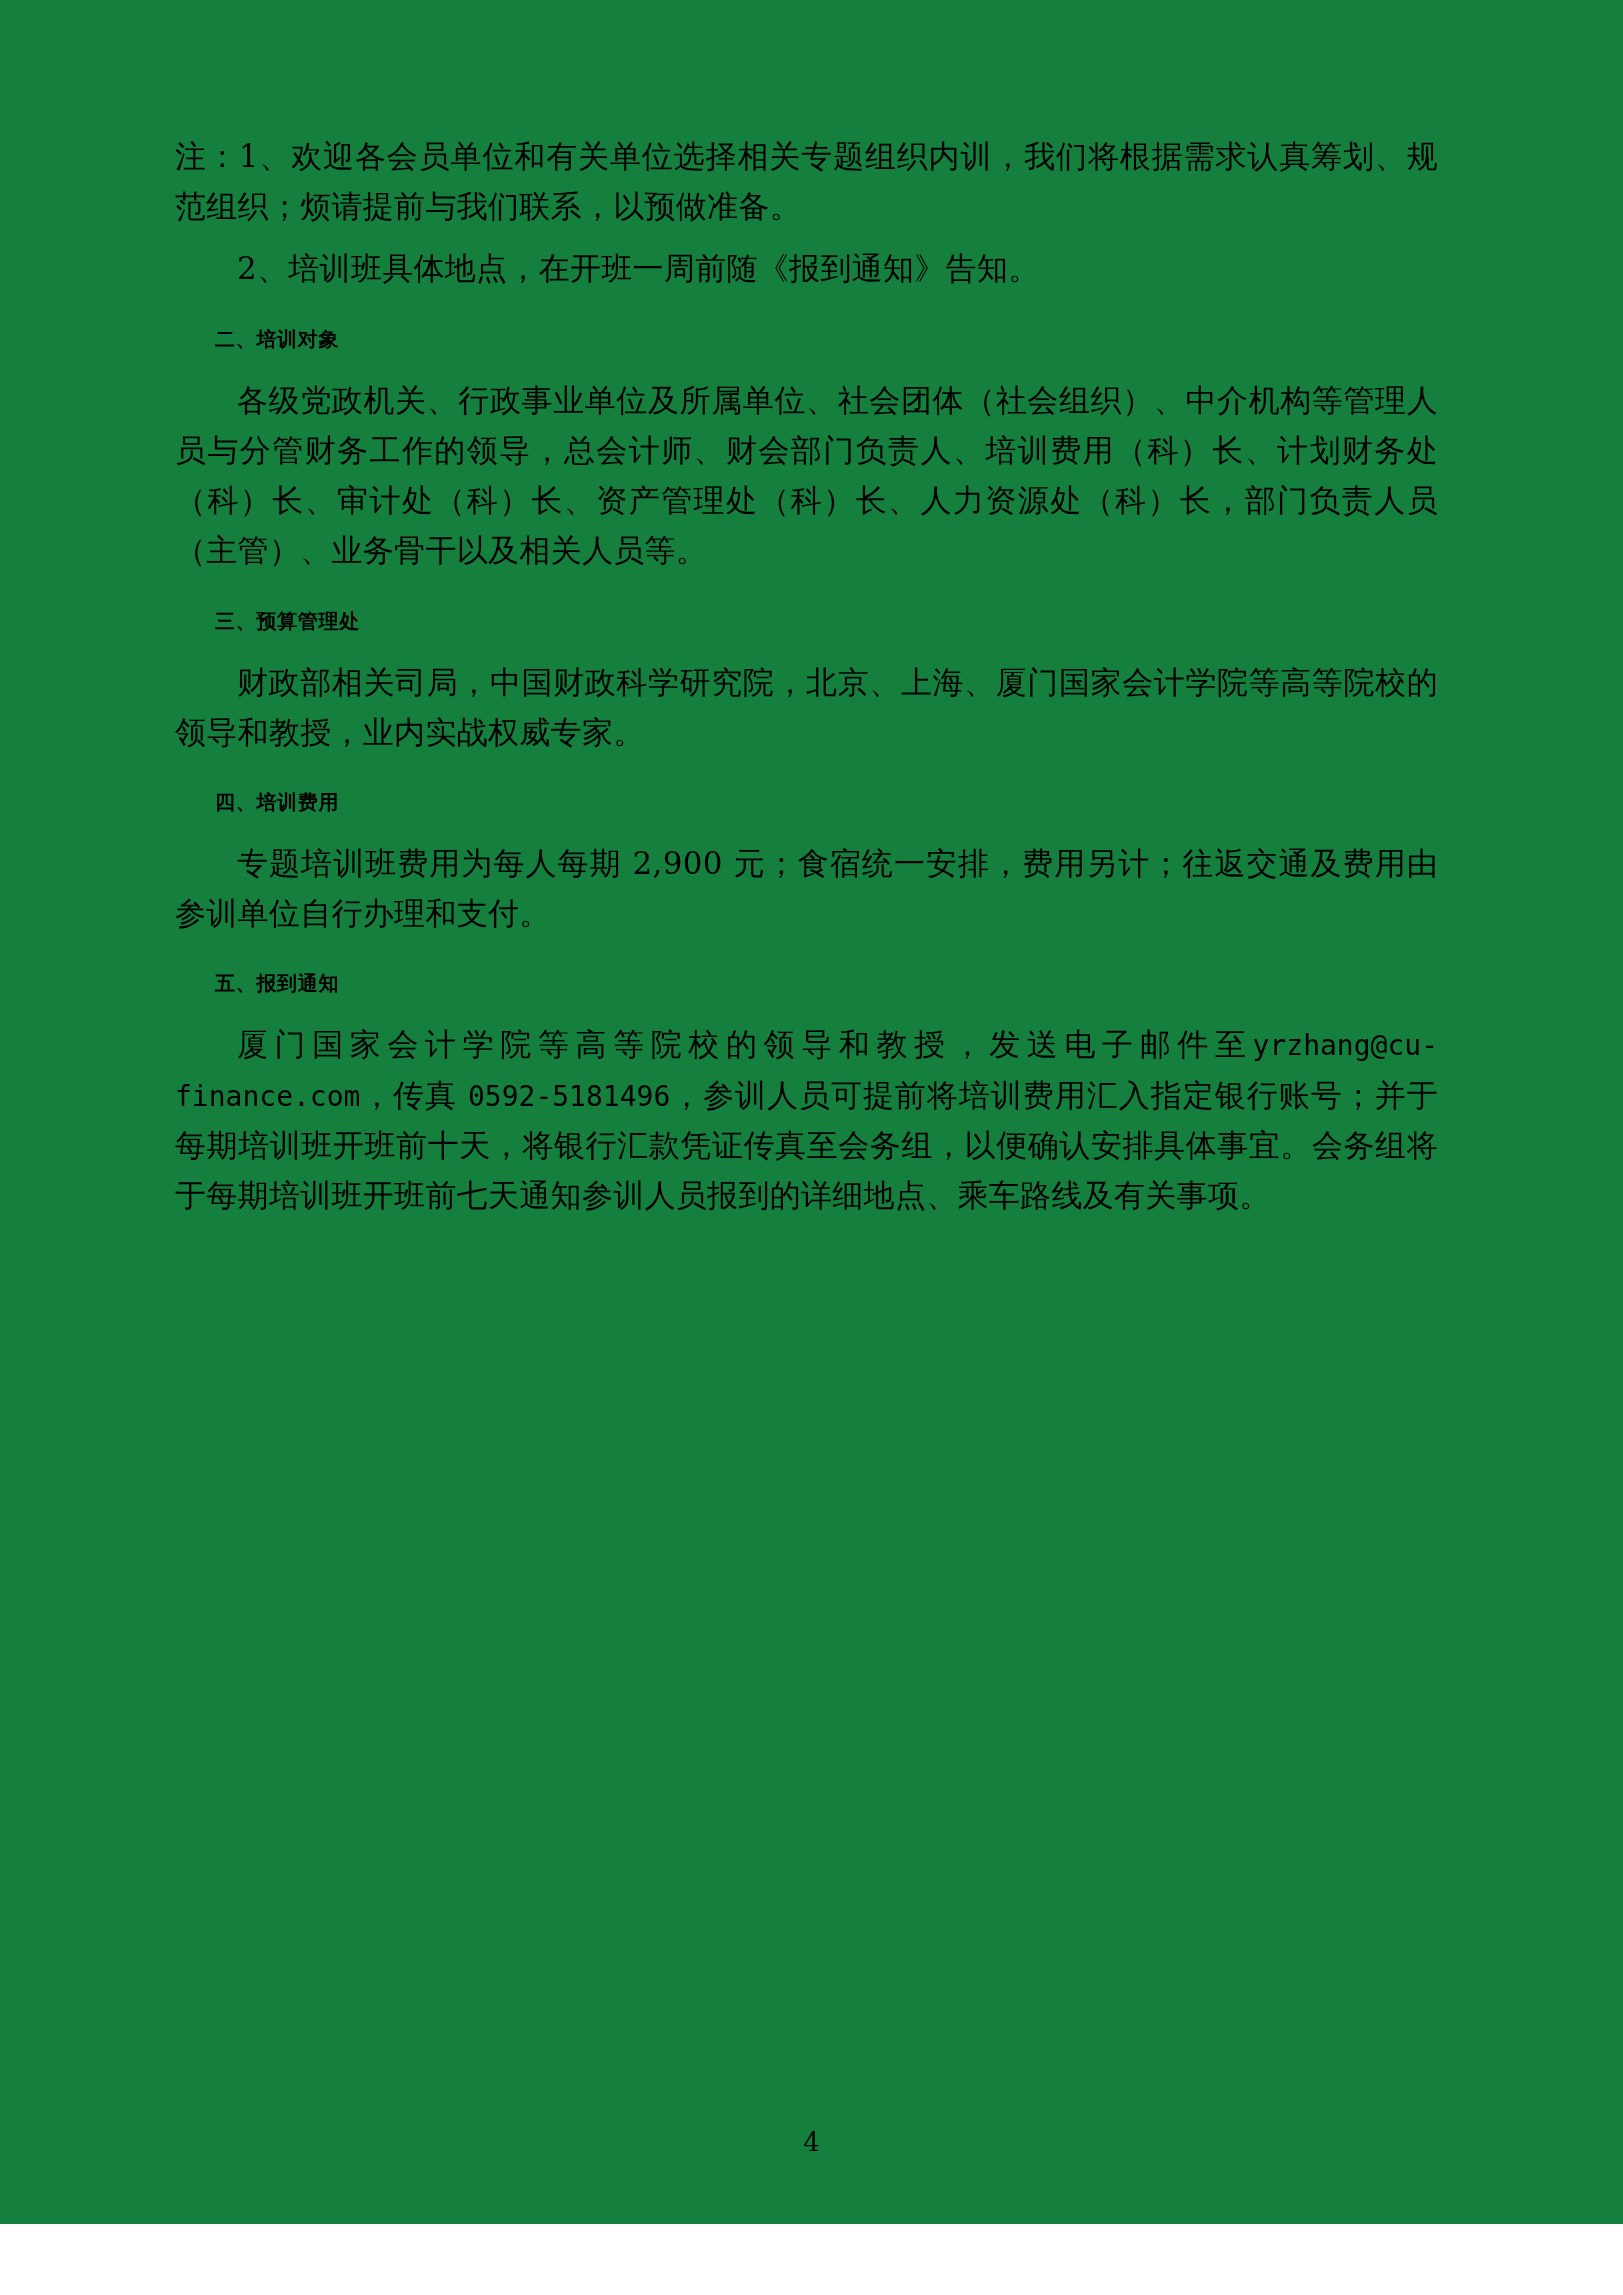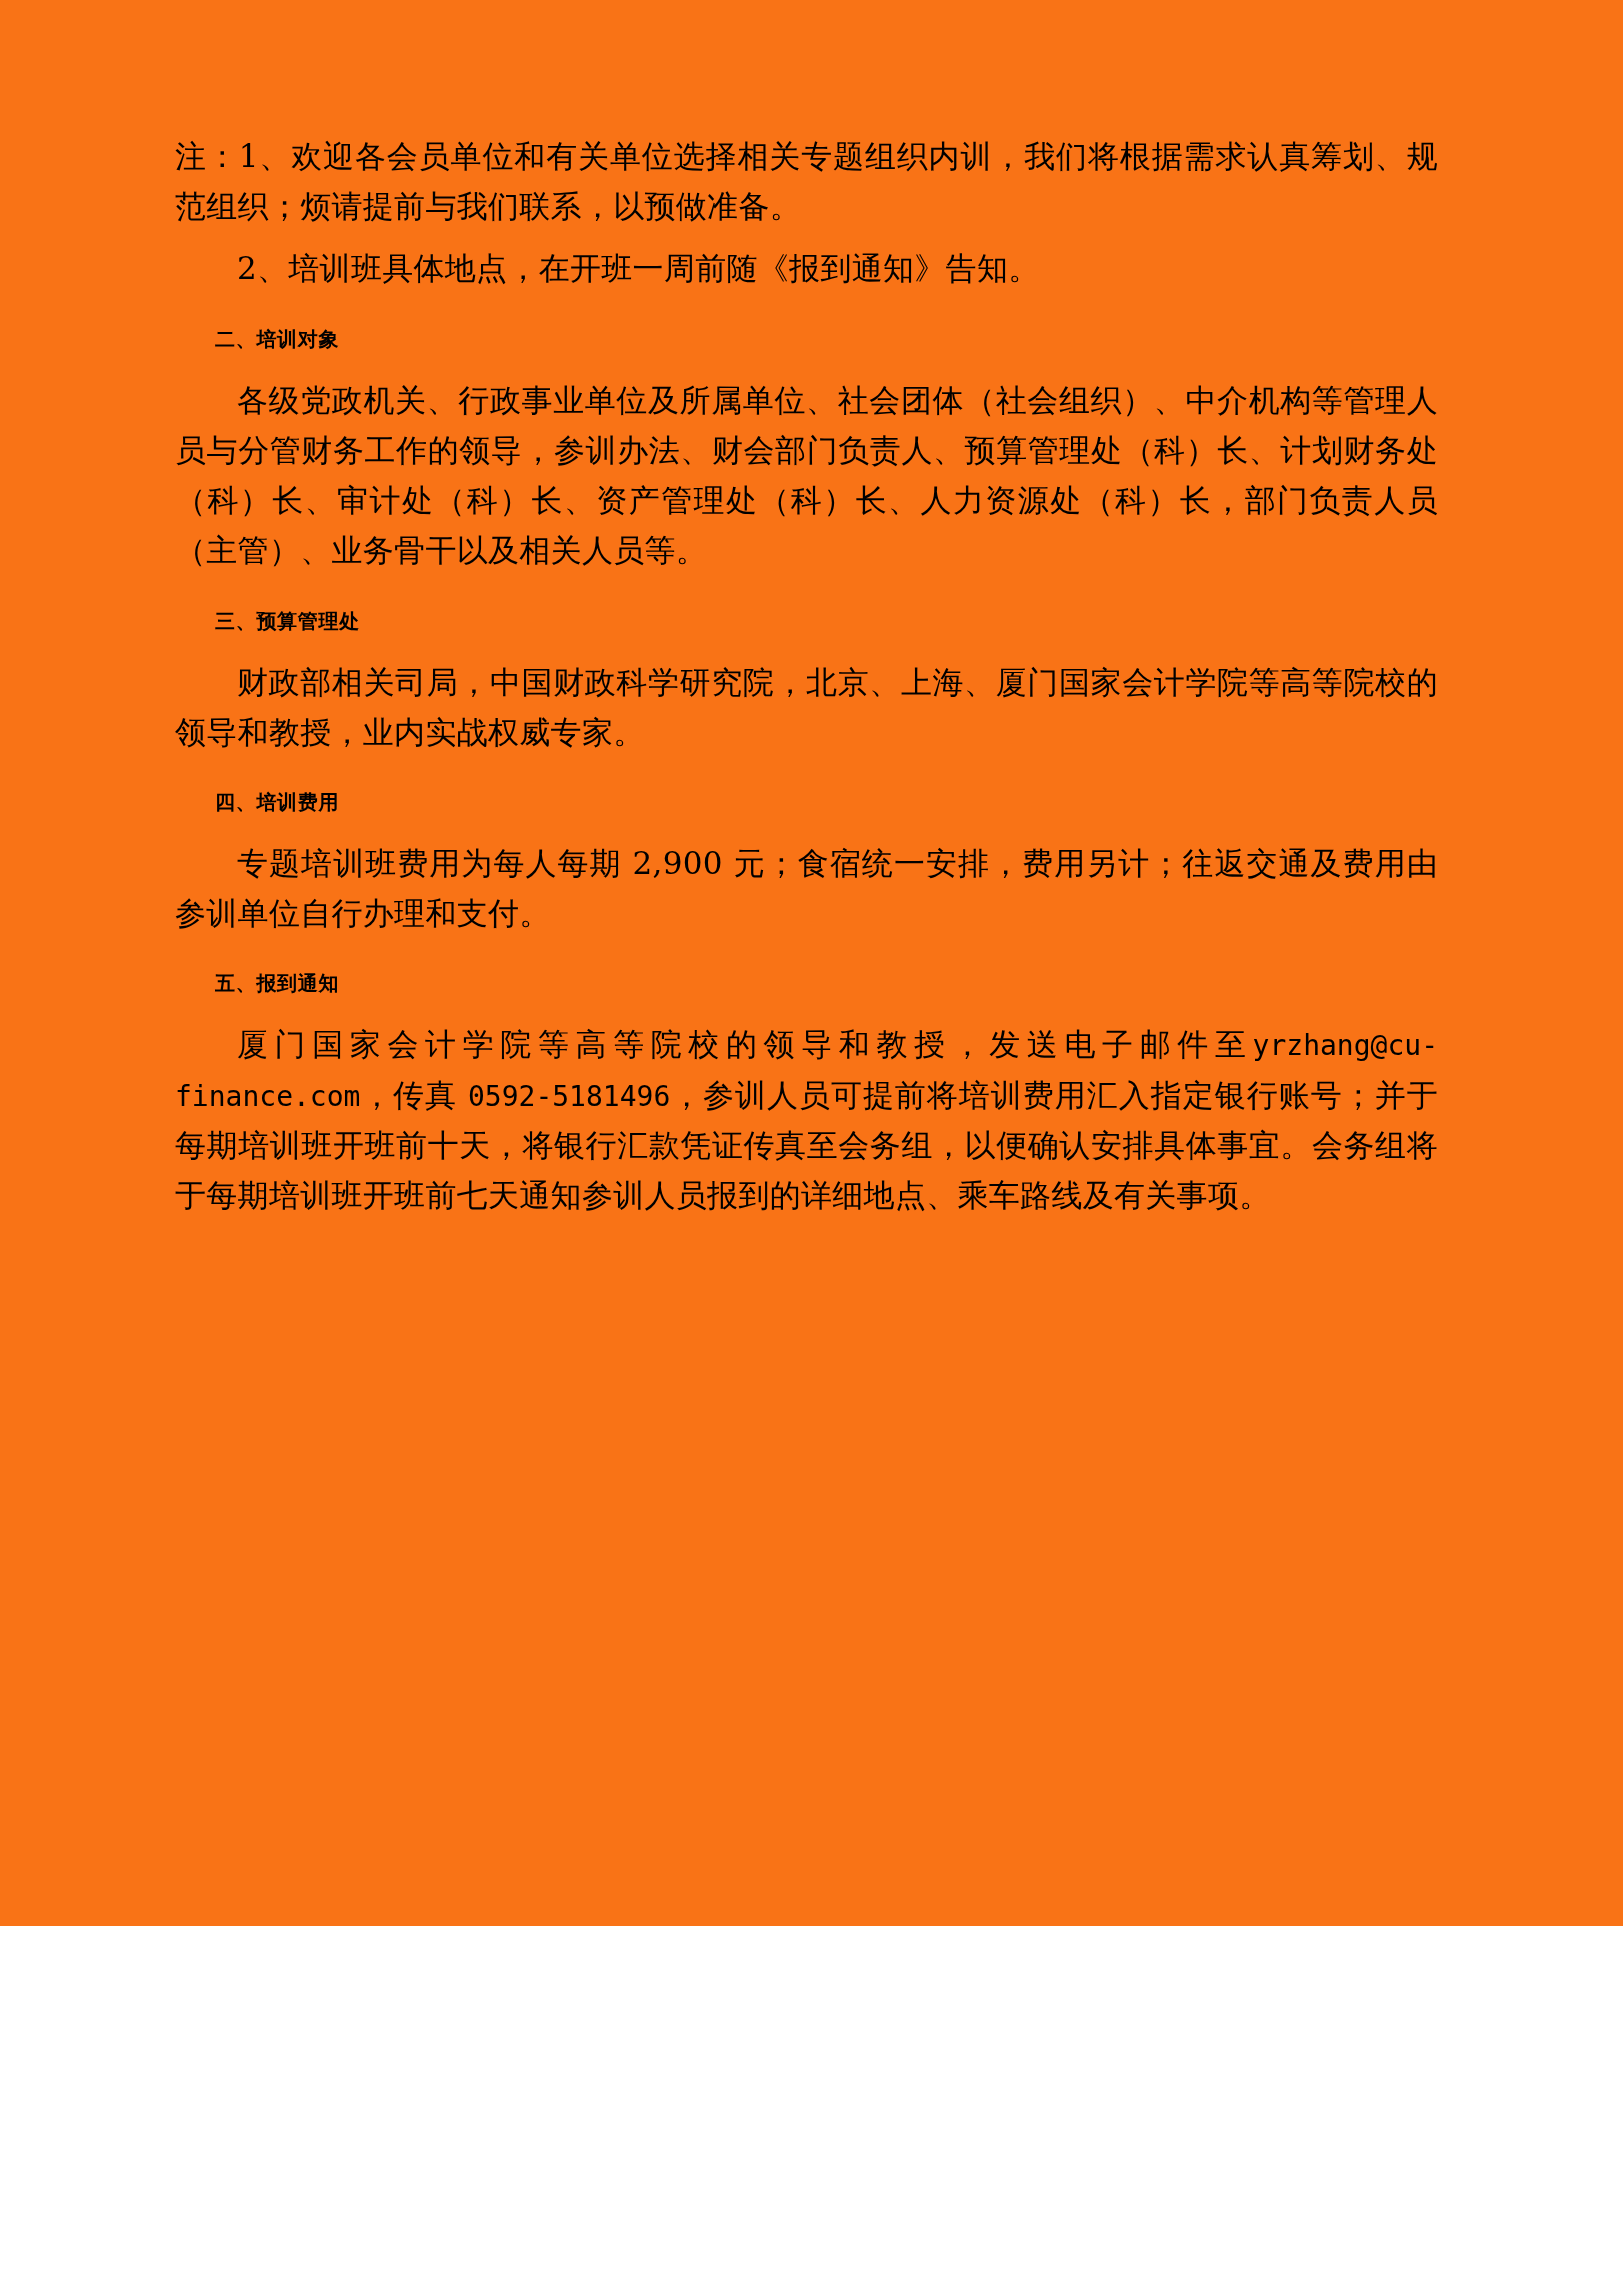--- a/index.html
+++ b/index.html
@@ -3,22 +3,22 @@
 <meta charset="utf-8">
 <style>
   html, body {
     margin: 0;
     padding: 0;
     background: #ffffff;
   }
   .page {
     position: relative;
     width: 1623px;
-    height: 1926px;
-    background: #f97316;
+    height: 2224px;
+    background: #15803d;
     margin: 0 auto;
     box-sizing: border-box;
     font-family: "DejaVu Serif", "Liberation Serif", serif;
     color: #000000;
   }
   .content {
     position: absolute;
     left: 175px;
     top: 131px;
     width: 1263px;
@@ -69,21 +69,21 @@
 <body>
 
 <div class="page">
   <div class="content">
 
     <p class="para noindent">注：1、欢迎各会员单位和有关单位选择相关专题组织内训，我们将根据需求认真筹划、规范组织；烦请提前与我们联系，以预做准备。</p>
 
     <p class="para indent gap-small">2、培训班具体地点，在开班一周前随《报到通知》告知。</p>
 
     <p class="heading">二、培训对象</p>
-    <p class="para indent">各级党政机关、行政事业单位及所属单位、社会团体（社会组织）、中介机构等管理人员与分管财务工作的领导，参训办法、财会部门负责人、预算管理处（科）长、计划财务处（科）长、审计处（科）长、资产管理处（科）长、人力资源处（科）长，部门负责人员（主管）、业务骨干以及相关人员等。</p>
+    <p class="para indent">各级党政机关、行政事业单位及所属单位、社会团体（社会组织）、中介机构等管理人员与分管财务工作的领导，总会计师、财会部门负责人、培训费用（科）长、计划财务处（科）长、审计处（科）长、资产管理处（科）长、人力资源处（科）长，部门负责人员（主管）、业务骨干以及相关人员等。</p>
 
     <p class="heading">三、预算管理处</p>
     <p class="para indent">财政部相关司局，中国财政科学研究院，北京、上海、厦门国家会计学院等高等院校的领导和教授，业内实战权威专家。</p>
 
     <p class="heading">四、培训费用</p>
     <p class="para indent">专题培训班费用为每人每期 2,900 元；食宿统一安排，费用另计；往返交通及费用由参训单位自行办理和支付。</p>
 
     <p class="heading">五、报到通知</p>
     <p class="para indent"><span>厦门国家会计学院等高等院校的领导和教授，发送电子邮件至</span><span class="mono">yrzhang@cu-finance.com</span><span>，传真 </span><span class="mono">0592-5181496</span><span>，参训人员可提前将培训费用汇入指定银行账号；并于每期培训班开班前十天，将银行汇款凭证传真至会务组，以便确认安排具体事宜。会务组将于每期培训班开班前七天通知参训人员报到的详细地点、乘车路线及有关事项。</span></p>
 

